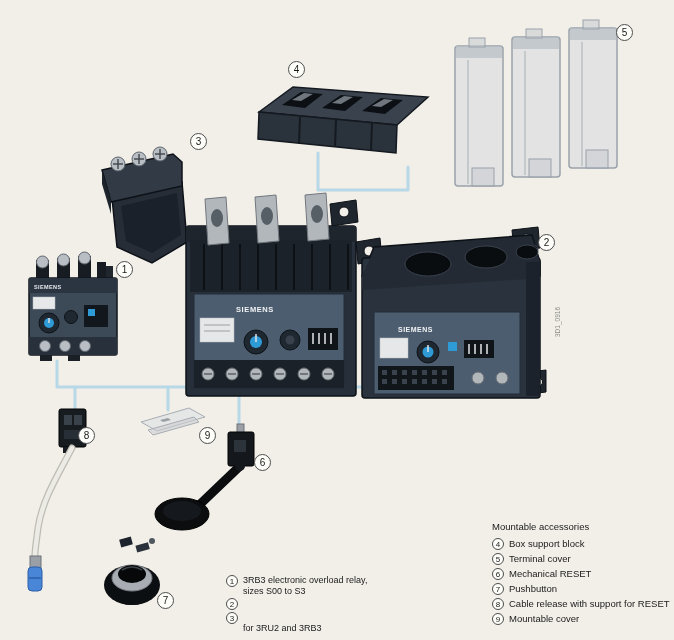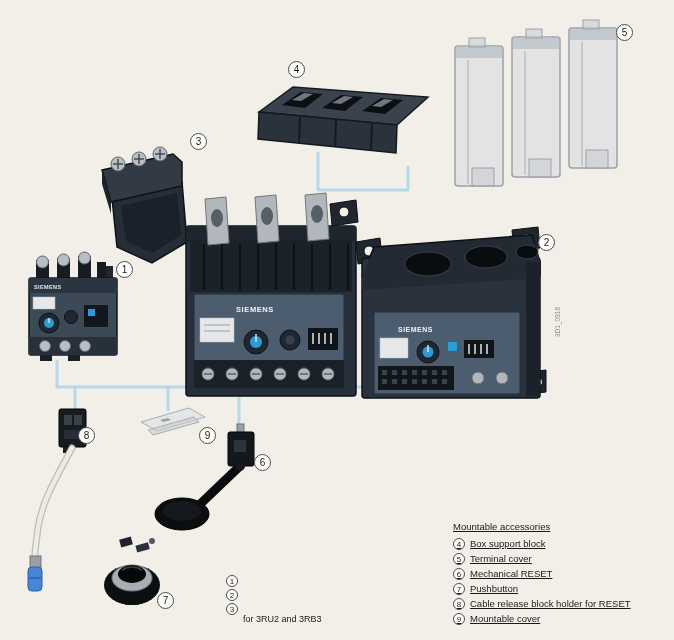--- a/index.html
+++ b/index.html
@@ -11,21 +11,21 @@
     position:absolute; width:17px; height:17px; border:1px solid #4d4d4d; border-radius:50%;
     background:#fdfdfa; color:#1a1a1a; font-size:10px; line-height:15px; text-align:center;
   }
   .legend { position:absolute; left:226px; top:575px; width:232px; color:#1a1a1a; }
   .legend-item { display:flex; gap:5px; margin-bottom:2px; }
   .badge {
     flex:0 0 auto; width:12px; height:12px; border:1px solid #4d4d4d; border-radius:50%;
     background:#fdfdfa; font-size:8px; line-height:11px; text-align:center; color:#1a1a1a;
   }
   .legend-text { font-size:9px; line-height:10.5px; }
-  .accessories { position:absolute; left:453px; top:521px; color:#1a1a1a;text-decoration:underline; }
+  .accessories { position:absolute; left:492px; top:521px; color:#1a1a1a; }
   .acc-title { font-size:9.5px; margin-bottom:4px; }
   .acc-item { display:flex; gap:5px; align-items:center; height:15px; font-size:9.5px; white-space:nowrap; }
 </style>
 </head>
 <body>
 
 <div class="canvas">
 
   <svg class="art" viewBox="0 0 674 640" xmlns="http://www.w3.org/2000/svg">
 
@@ -274,20 +274,24 @@
   <div class="callout" style="left:288px; top:61px;">4</div>
   <div class="callout" style="left:616px; top:24px;">5</div>
   <div class="callout" style="left:254px; top:454px;">6</div>
   <div class="callout" style="left:157px; top:592px;">7</div>
   <div class="callout" style="left:78px;  top:427px;">8</div>
   <div class="callout" style="left:199px; top:427px;">9</div>
 
   <div class="legend">
     <div class="legend-item">
       <span class="badge">1</span>
+      <span class="legend-text">
+        <span>3RB3 electronic overload relay,</span><br>
+        <span>sizes S00 to S3</span>
+      </span>
     </div>
     <div class="legend-item">
       <span class="badge">2</span>
     </div>
     <div class="legend-item">
       <span class="badge">3</span>
       <span class="legend-text">
         <br>
         <span>for 3RU2 and 3RB3</span>
       </span>
@@ -307,21 +311,21 @@
     <div class="acc-item">
       <span class="badge">6</span>
       <span>Mechanical RESET</span>
     </div>
     <div class="acc-item">
       <span class="badge">7</span>
       <span>Pushbutton</span>
     </div>
     <div class="acc-item">
       <span class="badge">8</span>
-      <span>Cable release block holder for RESET</span>
+      <span>Cable release with support for RESET</span>
     </div>
     <div class="acc-item">
       <span class="badge">9</span>
       <span>Mountable cover</span>
     </div>
   </div>
 
 </div>
 
 </body></html>

